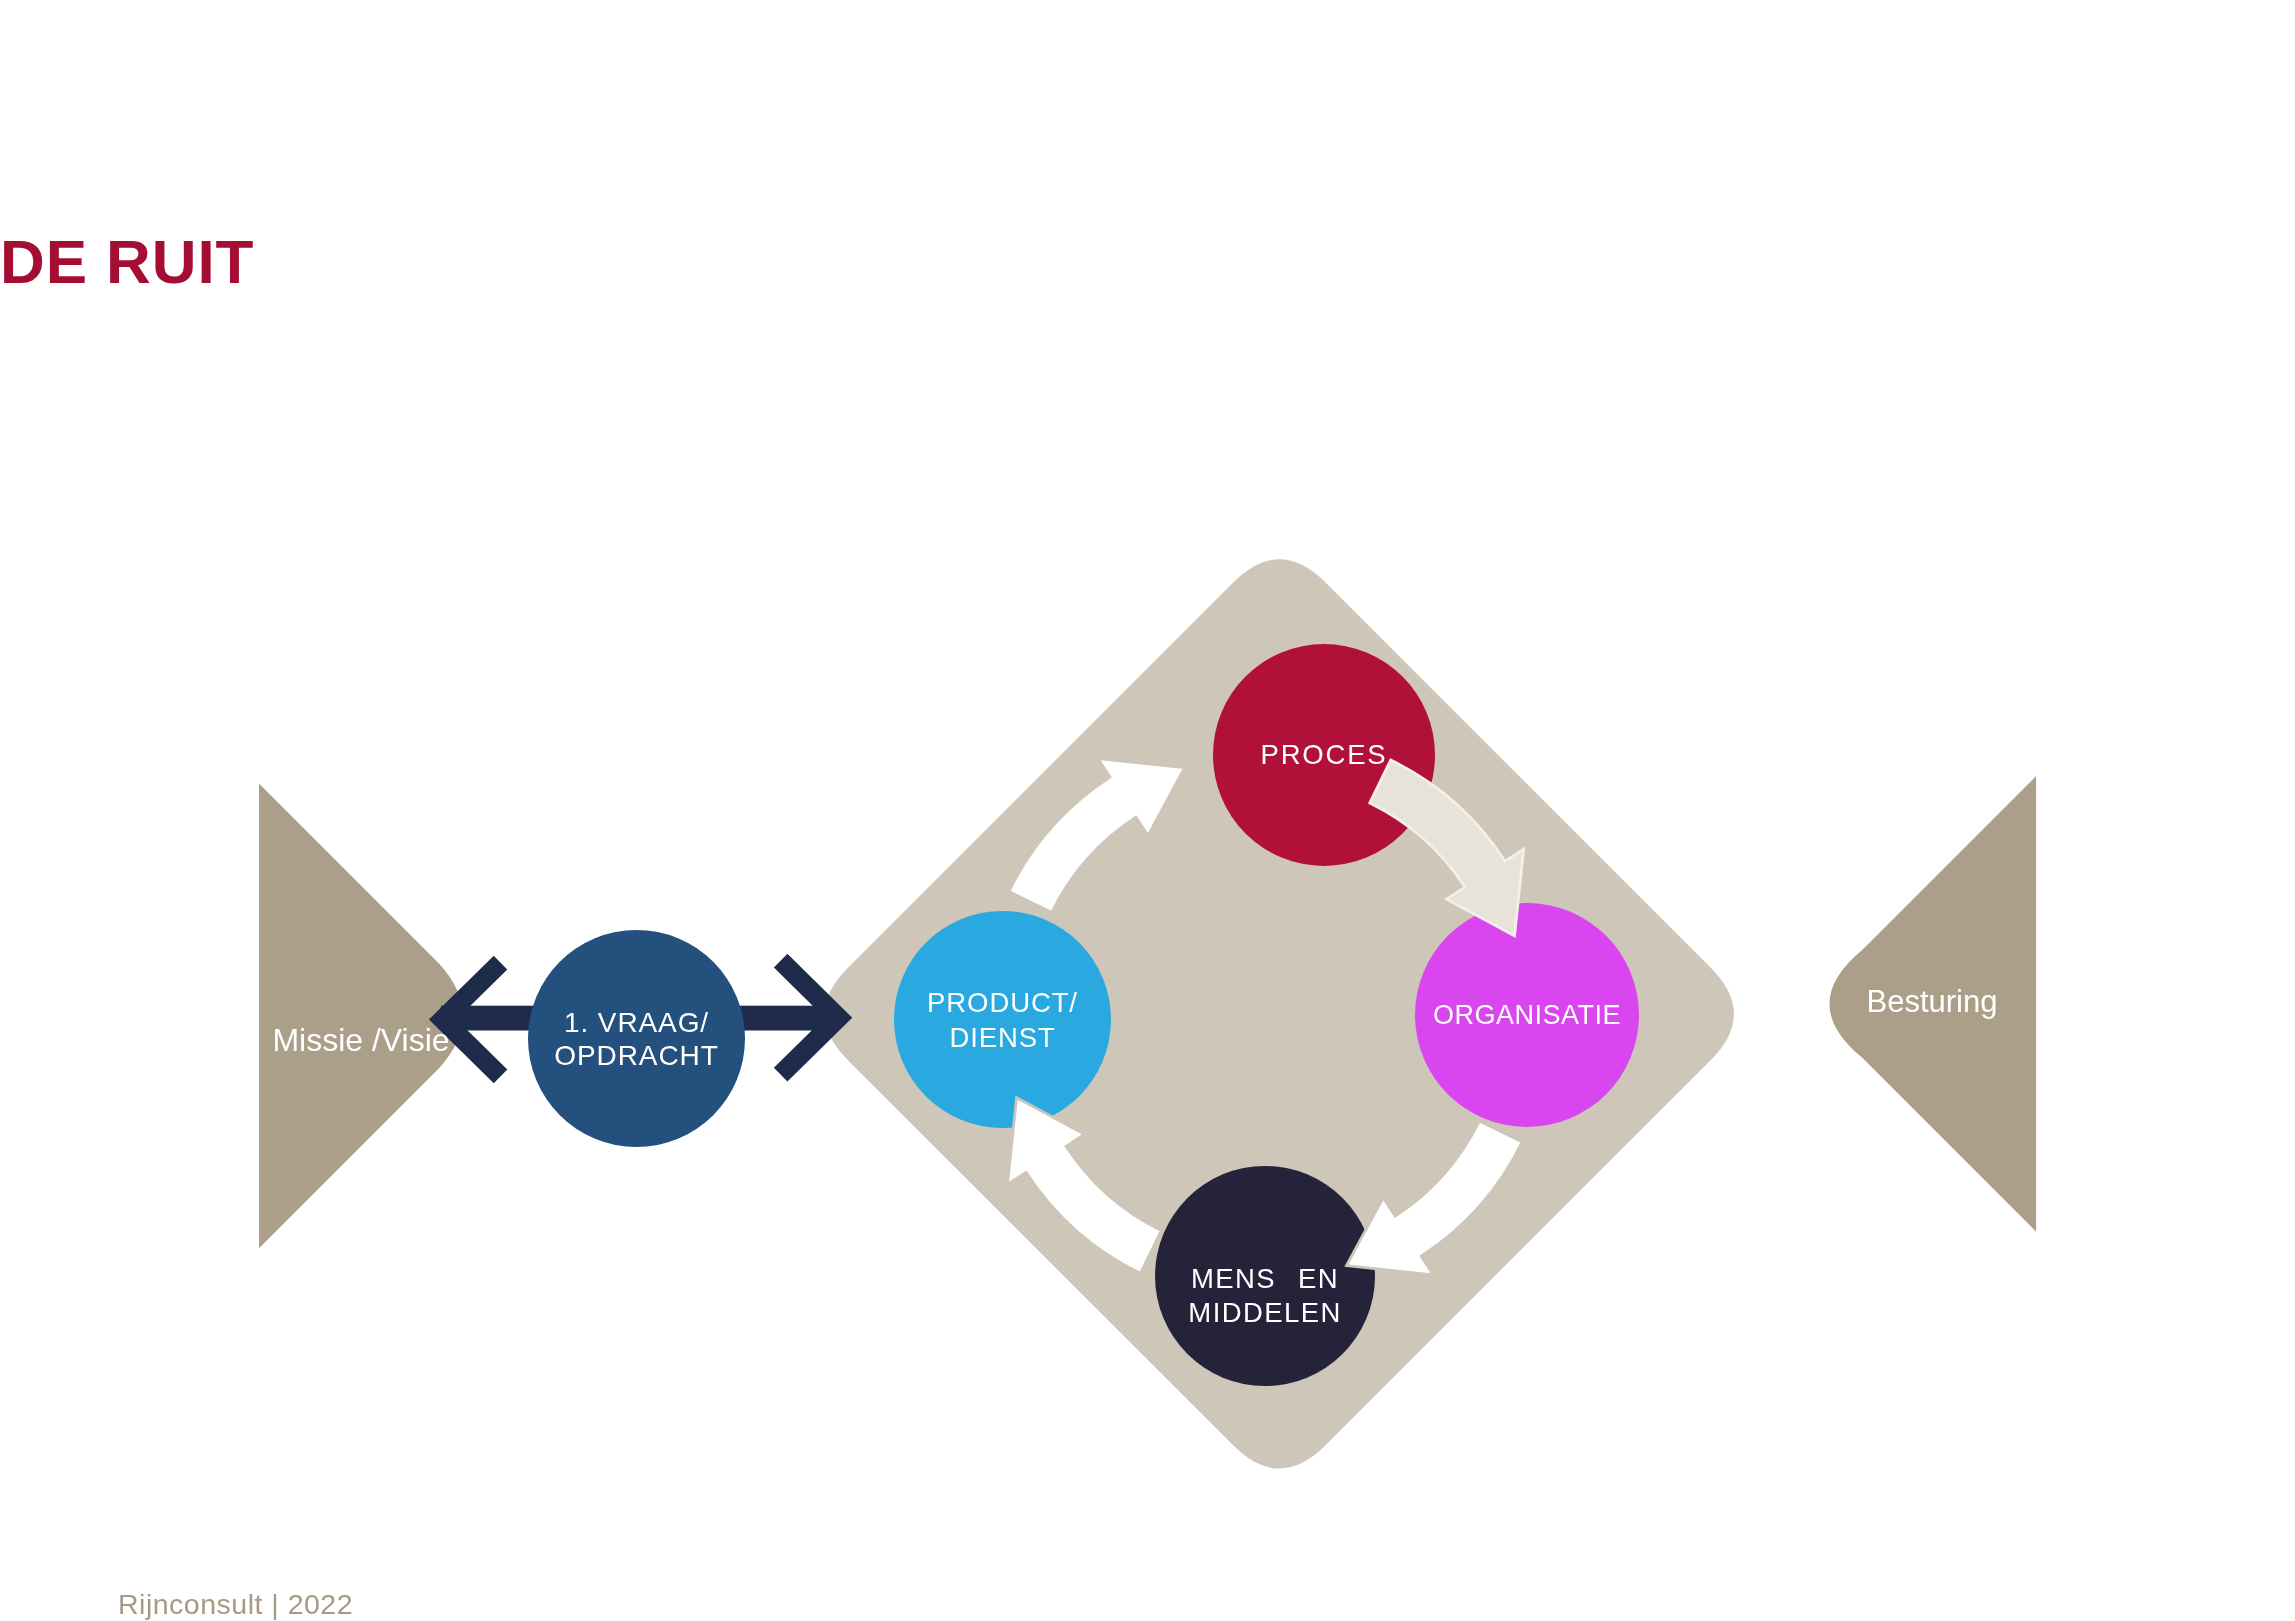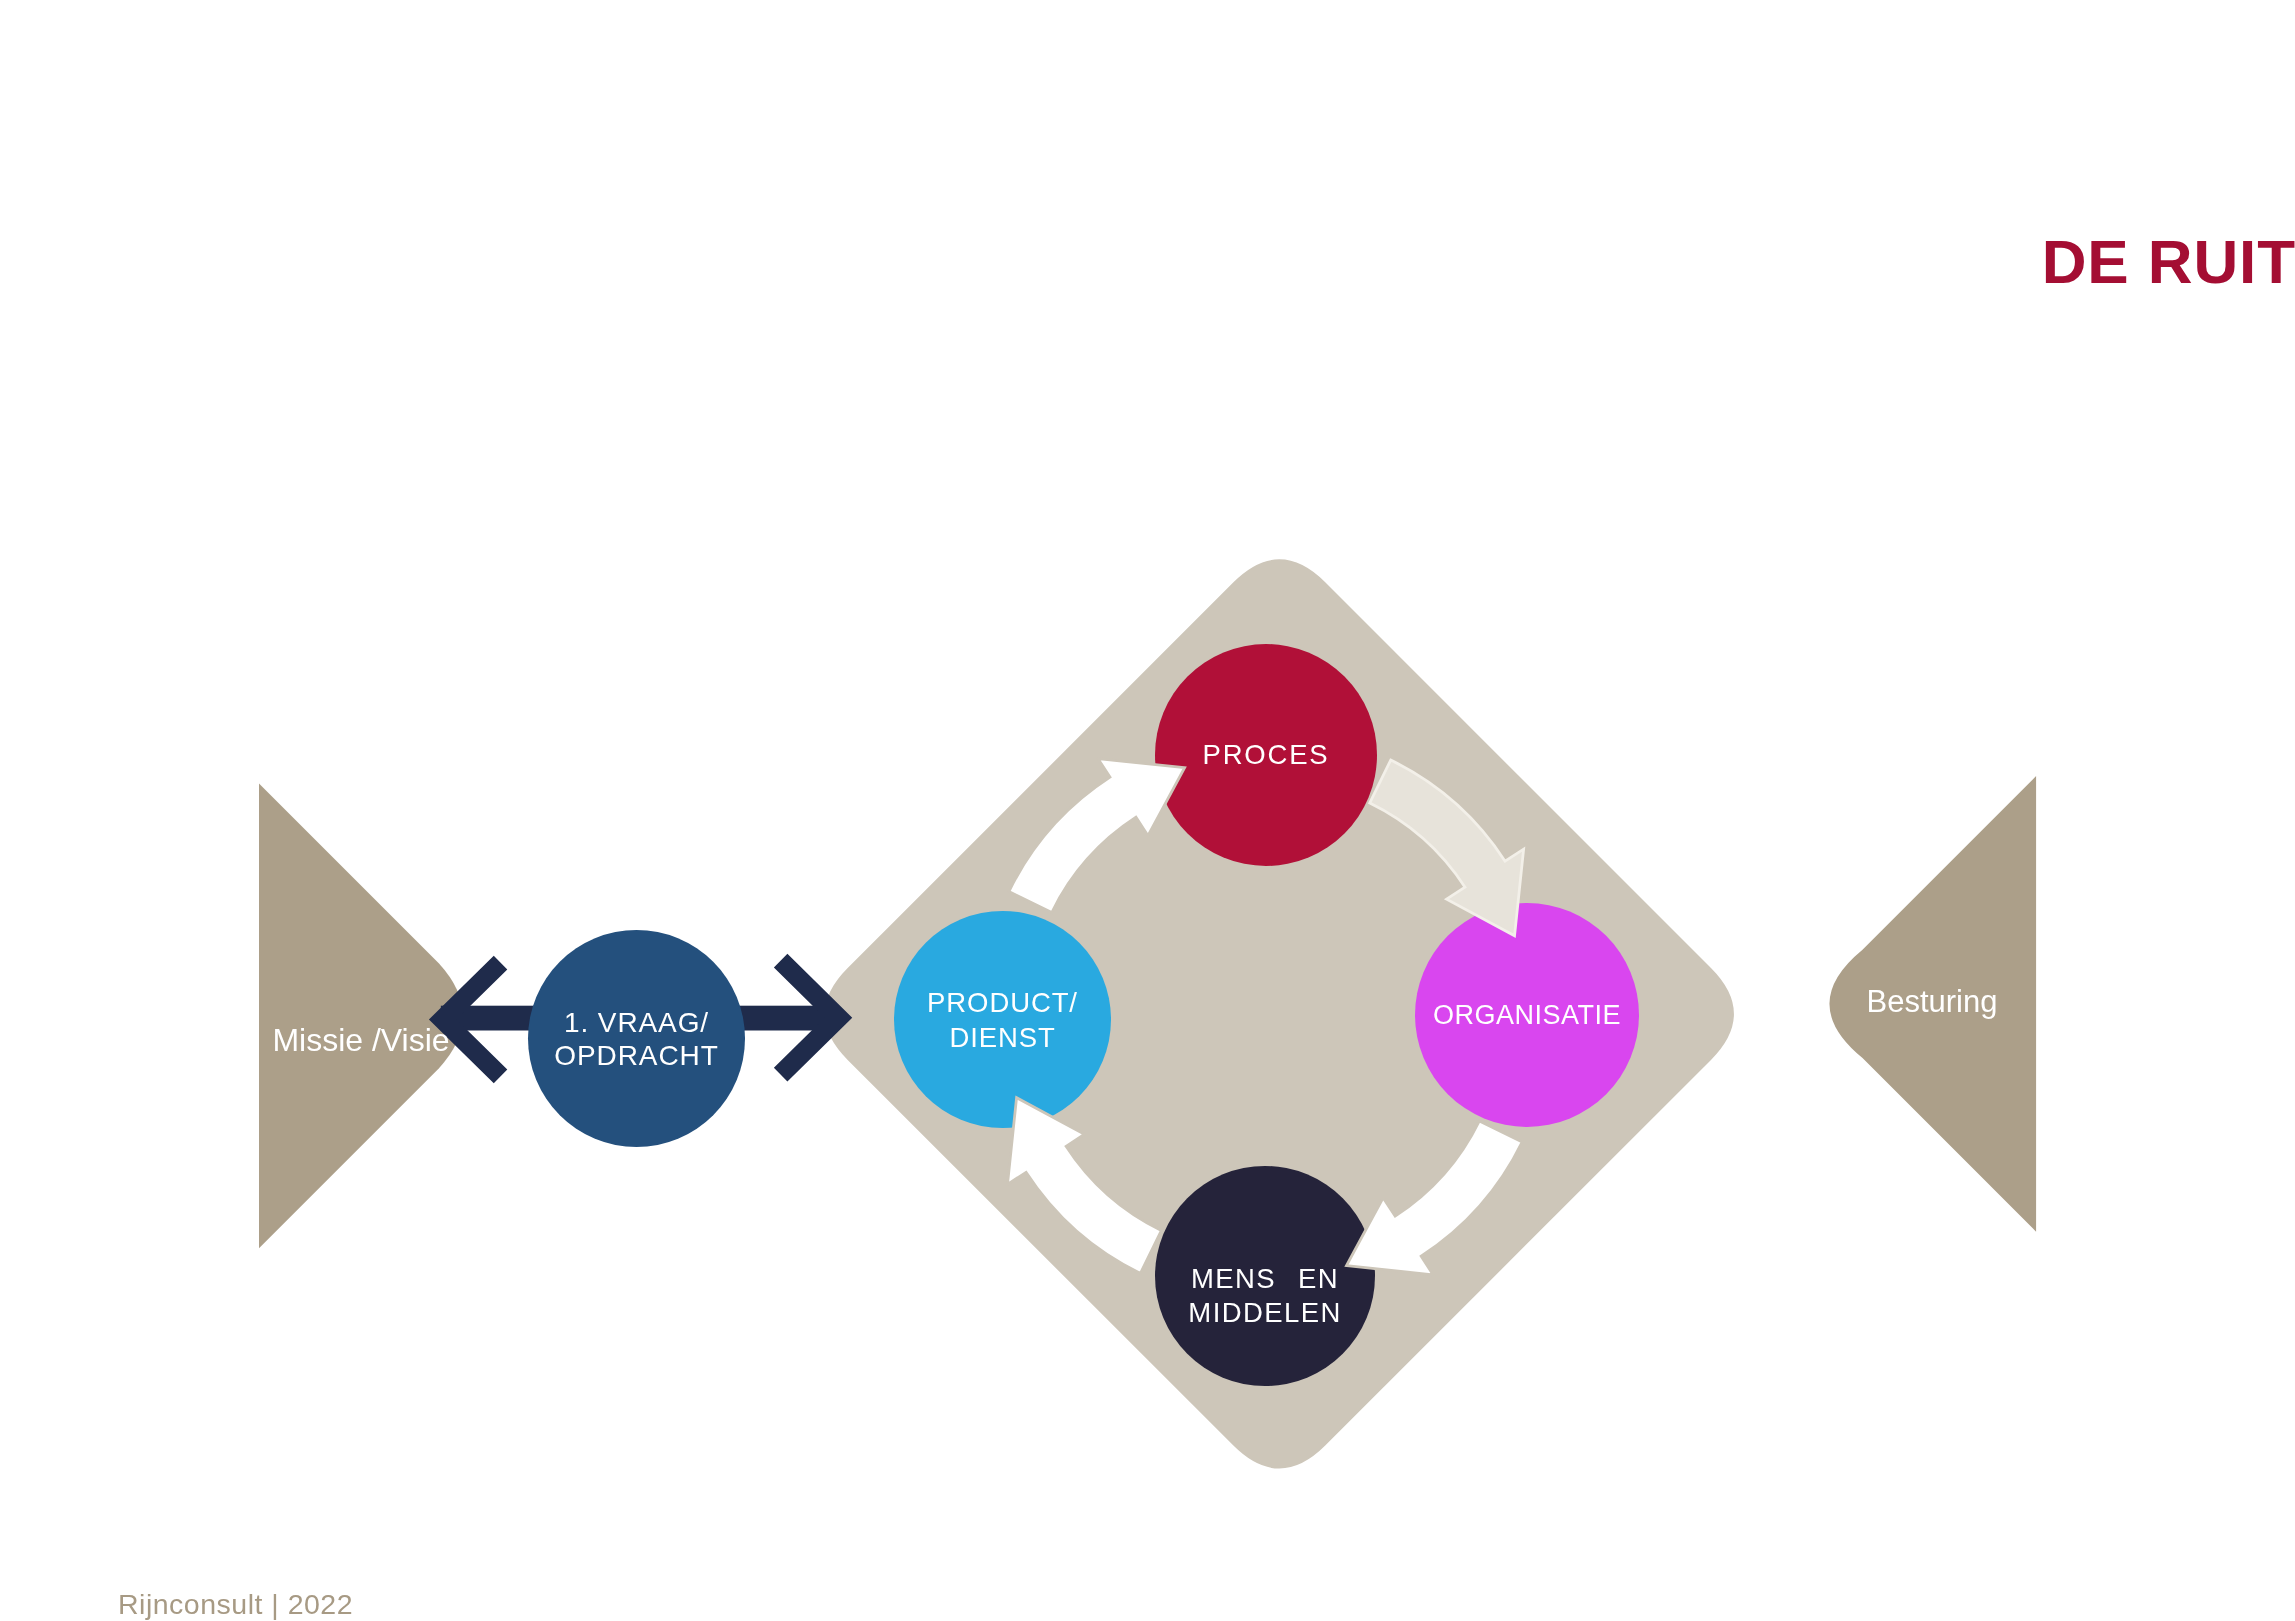--- a/index.html
+++ b/index.html
@@ -14,25 +14,24 @@
   .layer {
     position: absolute;
     left: 0; top: 0;
     width: 2296px; height: 1622px;
     pointer-events: none;
   }
   .title {
     position: absolute;
     left: 0; right: 0;
     top: 226px;
-    text-align: right;
+    text-align: left;
     font-size: 62px;
     font-weight: bold;
     letter-spacing: 0.9px;
-    padding-left: 48px;
   }
   .circle {
     position: absolute;
     border-radius: 50%;
     display: flex;
     flex-direction: column;
     align-items: center;
     justify-content: center;
     text-align: center;
     color: #ffffff;
@@ -40,21 +39,21 @@
   .circle span { display: block; }
   .c-vraag {
     left: 528px; top: 930px; width: 217px; height: 217px;
     font-size: 28px; line-height: 33px; letter-spacing: 0.9px;
   }
   .c-product {
     left: 894px; top: 911px; width: 217px; height: 217px;
     font-size: 27.5px; line-height: 35px; letter-spacing: 0.9px;
   }
   .c-proces {
-    left: 1155px; top: 644px; width: 222px; height: 222px;
+    left: 1213px; top: 644px; width: 222px; height: 222px;
     font-size: 27.5px; letter-spacing: 1.8px;
   }
   .c-organisatie {
     left: 1415px; top: 903px; width: 224px; height: 224px;
     font-size: 27px; letter-spacing: 0.5px;
   }
   .c-mens {
     left: 1155px; top: 1166px; width: 220px; height: 220px;
     font-size: 27.5px; line-height: 34px; letter-spacing: 1.4px;
     word-spacing: 13px;

